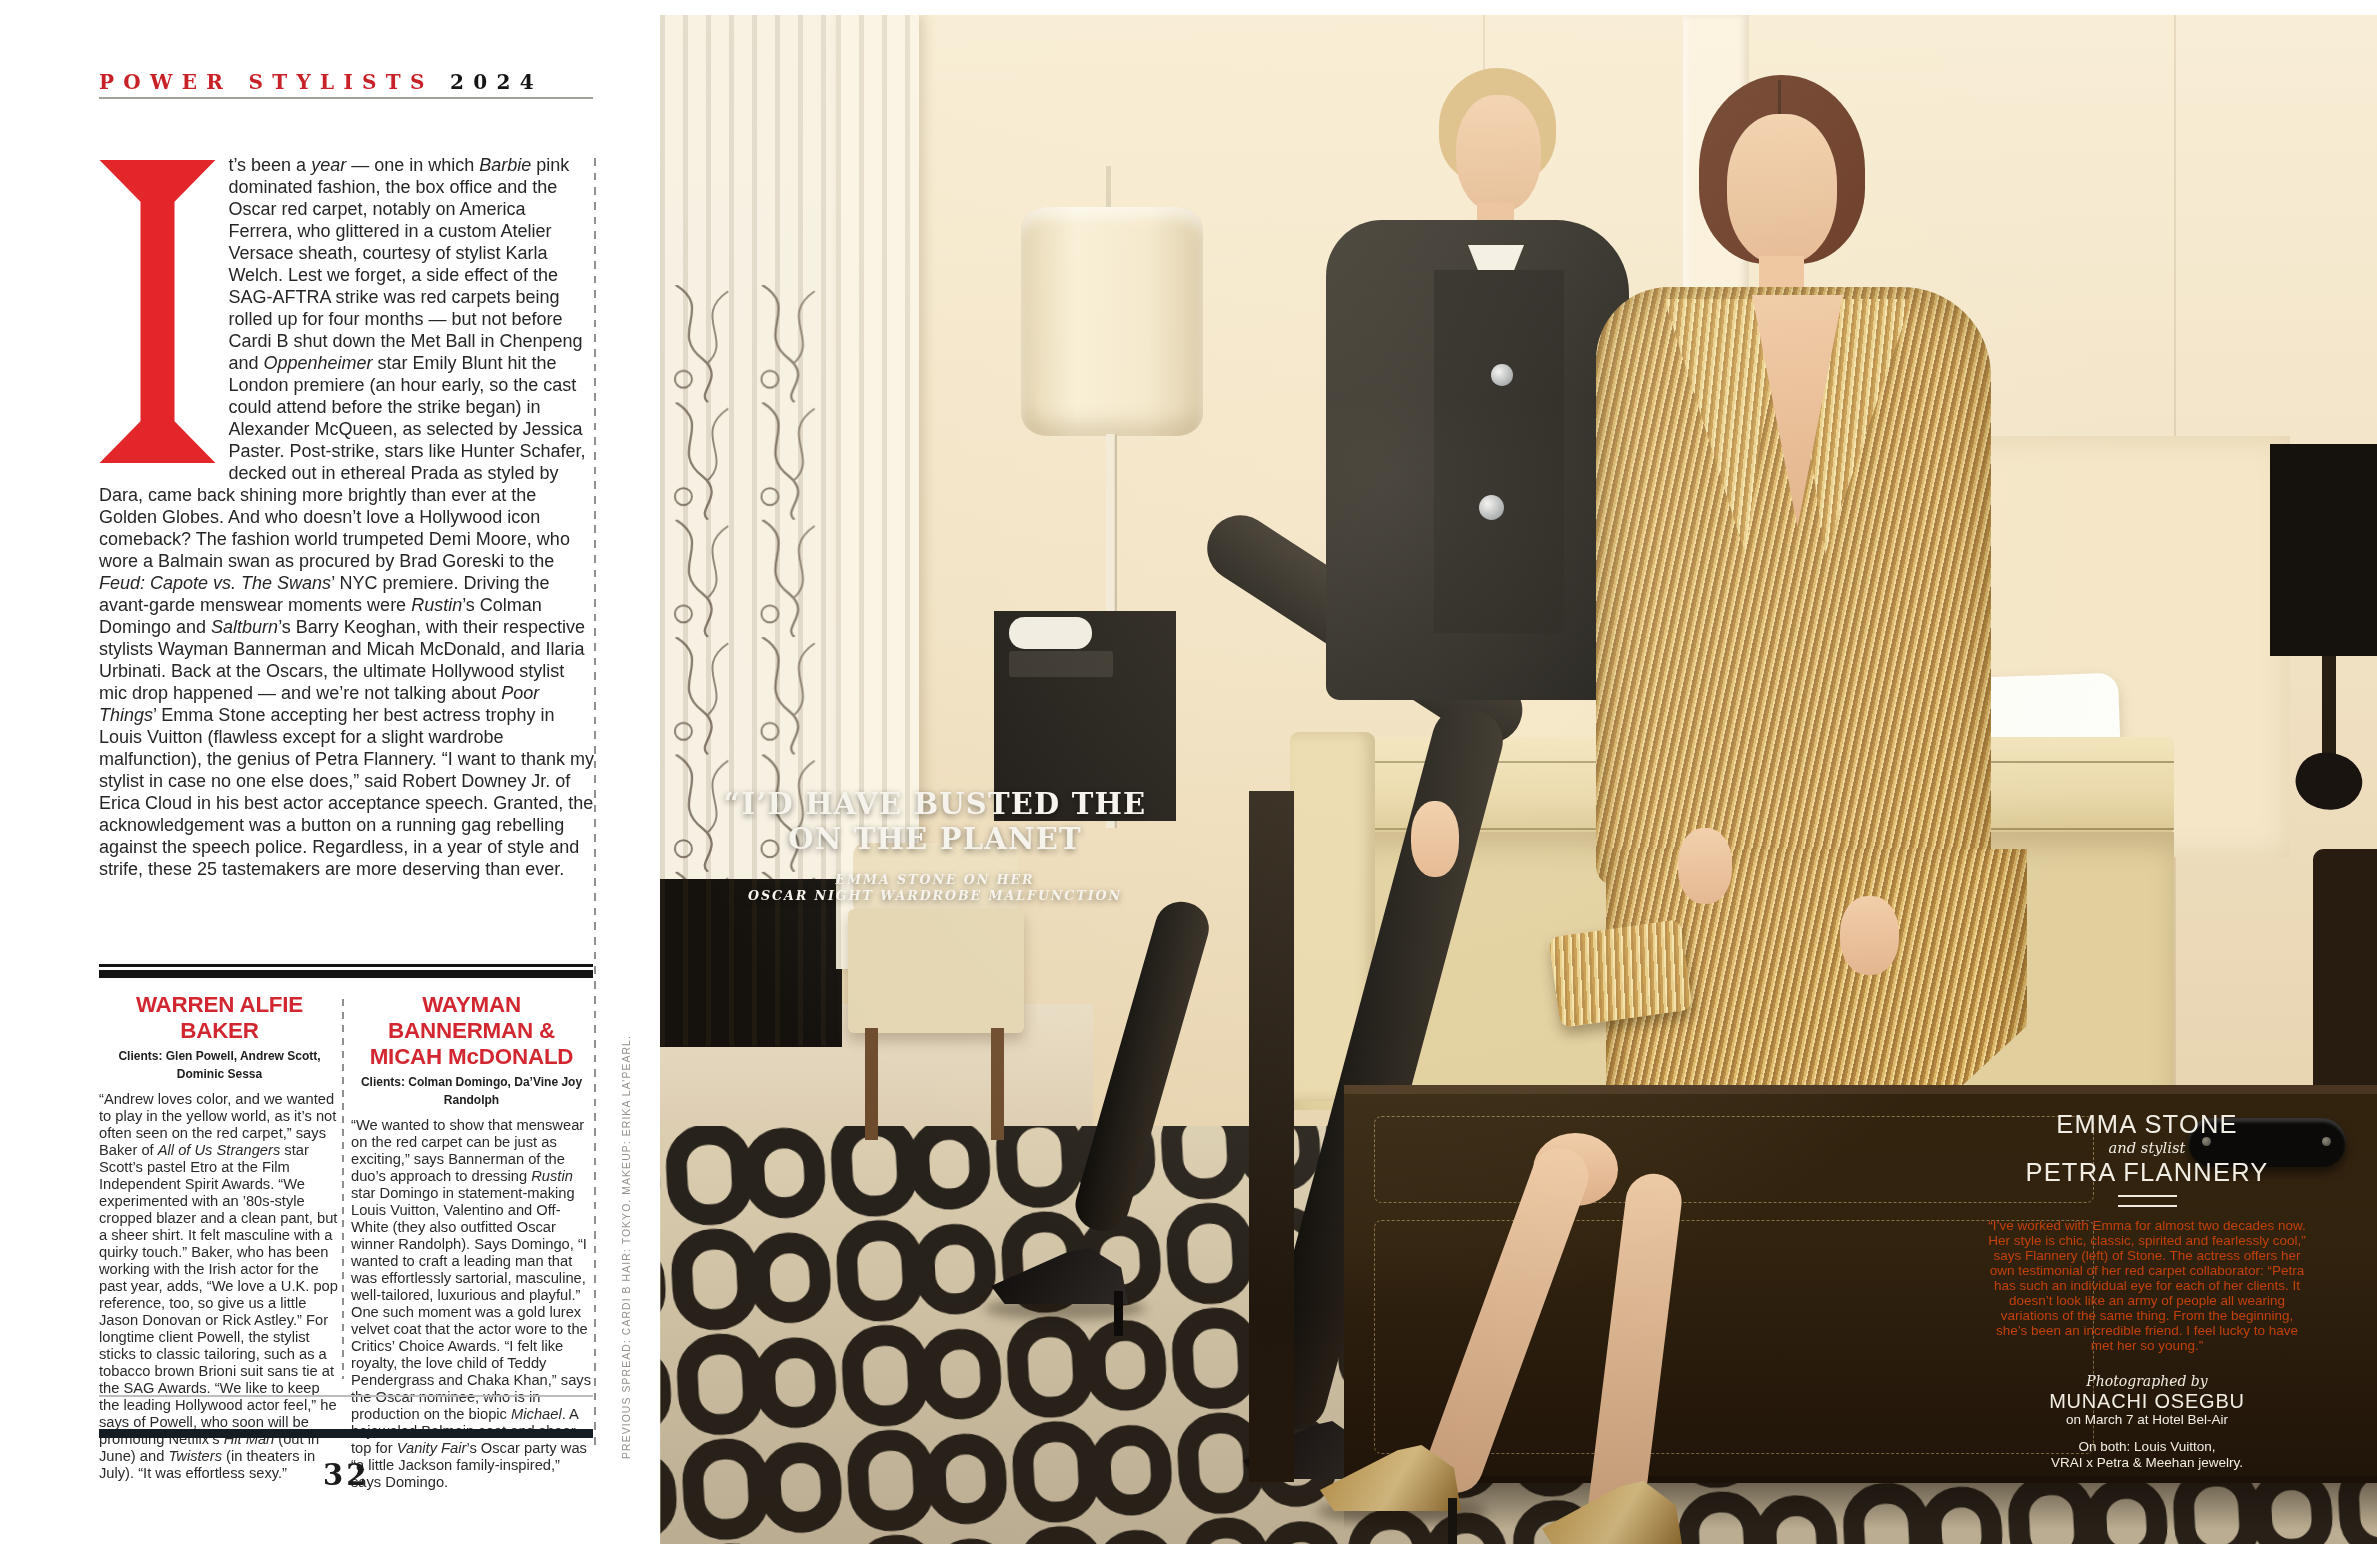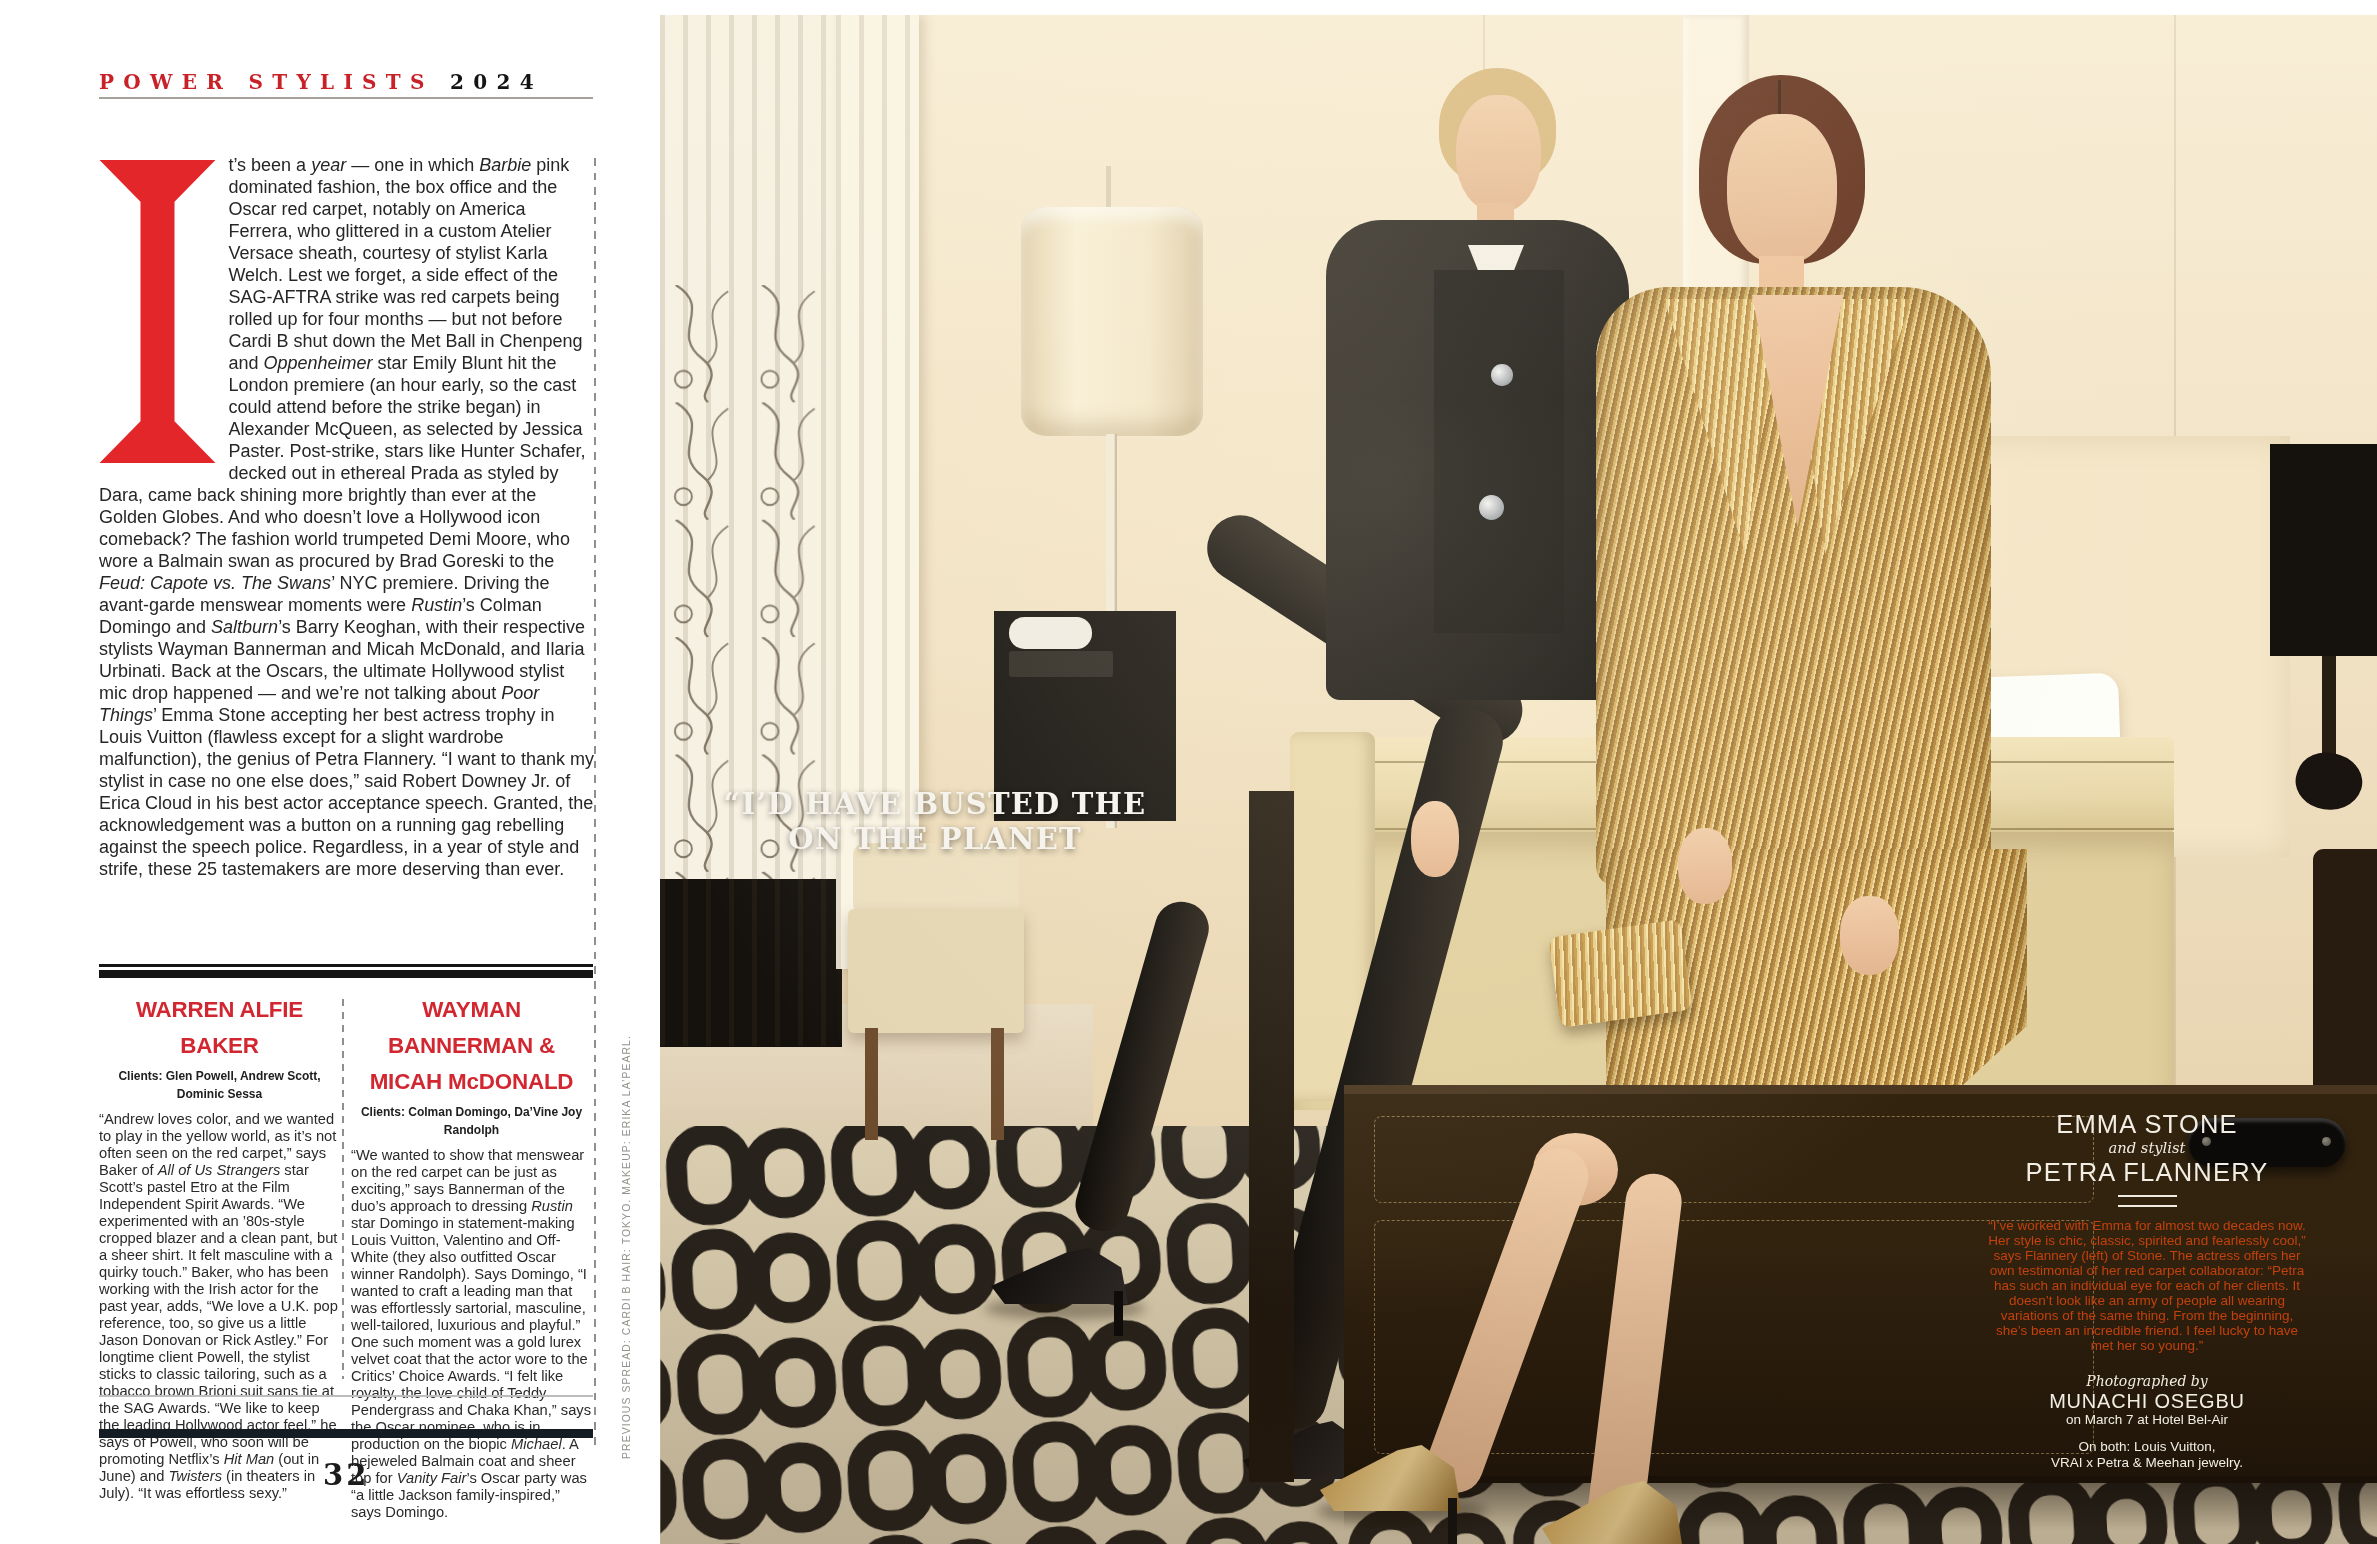--- a/index.html
+++ b/index.html
@@ -16,21 +16,21 @@
   .lead{left:99px;top:154px;width:495px;font-size:18px;line-height:22px;color:#262626;text-align:left;}
   .lead p{margin:0;}
   .dropcap{float:left;width:117px;height:303px;margin:6.2px 12.4px 4.6px 0;}
   .dropcap svg{display:block;width:100%;height:100%;}
 
   .rule-double{left:99px;top:964px;width:494px;height:14px;
     background:linear-gradient(180deg,#151515 0 3.1px,transparent 3.1px 6.2px,#151515 6.2px 14px);}
   .profile{width:241px;text-align:center;}
   .profile-1{left:99px;top:992px;}
   .profile-2{left:351px;top:992px;}
-  .profile h3{margin:0 0 3.1px 0;font-size:22.4px;line-height:36px;font-weight:bold;color:#d22730;letter-spacing:-0.2px;}
+  .profile h3{margin:0 0 3.1px 0;font-size:22.4px;line-height:26px;font-weight:bold;color:#d22730;letter-spacing:-0.2px;}
   .clients{font-size:12px;line-height:18px;font-weight:bold;color:#202020;margin-bottom:7.7px;}
   .pbody{font-size:14.7px;line-height:17px;text-align:left;color:#2a2a2a;}
   .divider-main{left:594px;top:158px;width:2.3px;height:1294px;
     background:repeating-linear-gradient(180deg,#8f8f8f 0 7.7px,transparent 7.7px 14.7px);}
   .divider-col{left:342px;top:999px;width:2.3px;height:380px;
     background:repeating-linear-gradient(180deg,#8f8f8f 0 7px,transparent 7px 13px);}
   .rule-thin{left:99px;top:1395px;width:494px;height:1.5px;background:#bdbdbd;}
   .rule-heavy{left:99px;top:1429px;width:494px;height:8.5px;background:#141d24;}
   .page-number{left:323px;top:1458px;font-family:"DejaVu Serif",serif;font-weight:bold;font-size:29px;letter-spacing:3.1px;color:#1b1b1b;}
 
@@ -314,20 +314,24 @@
     <div class="abs heel" style="left:788px;top:1483px;height:48px"></div>
     <div class="abs pump-gold" style="left:882px;top:1466px;width:141px;height:70px"></div>
 
     <div class="abs light-overlay"></div>
 
     <div class="abs pull-quote">
       <div class="pq-lines">
           <div>“I’D HAVE BUSTED THE</div>
           <div>ON THE PLANET</div>
         </div>
+      <div class="pq-attr">
+          <div>EMMA STONE ON HER</div>
+          <div>OSCAR NIGHT WARDROBE MALFUNCTION</div>
+        </div>
     </div>
 
     <figcaption class="abs caption">
       <div class="cap-name">EMMA STONE</div>
       <div class="cap-conn">and stylist</div>
       <div class="cap-name">PETRA FLANNERY</div>
       <div class="cap-rule"></div>
       <div class="cap-body">“I’ve worked with Emma for almost two decades now. Her style is chic, classic, spirited and fearlessly cool,” says Flannery (left) of Stone. The actress offers her own testimonial of her red carpet collaborator: “Petra has such an individual eye for each of her clients. It doesn’t look like an army of people all wearing variations of the same thing. From the beginning, she’s been an incredible friend. I feel lucky to have met her so young.”</div>
       <div class="cap-ph-label">Photographed by</div>
       <div class="cap-ph">MUNACHI OSEGBU</div>

